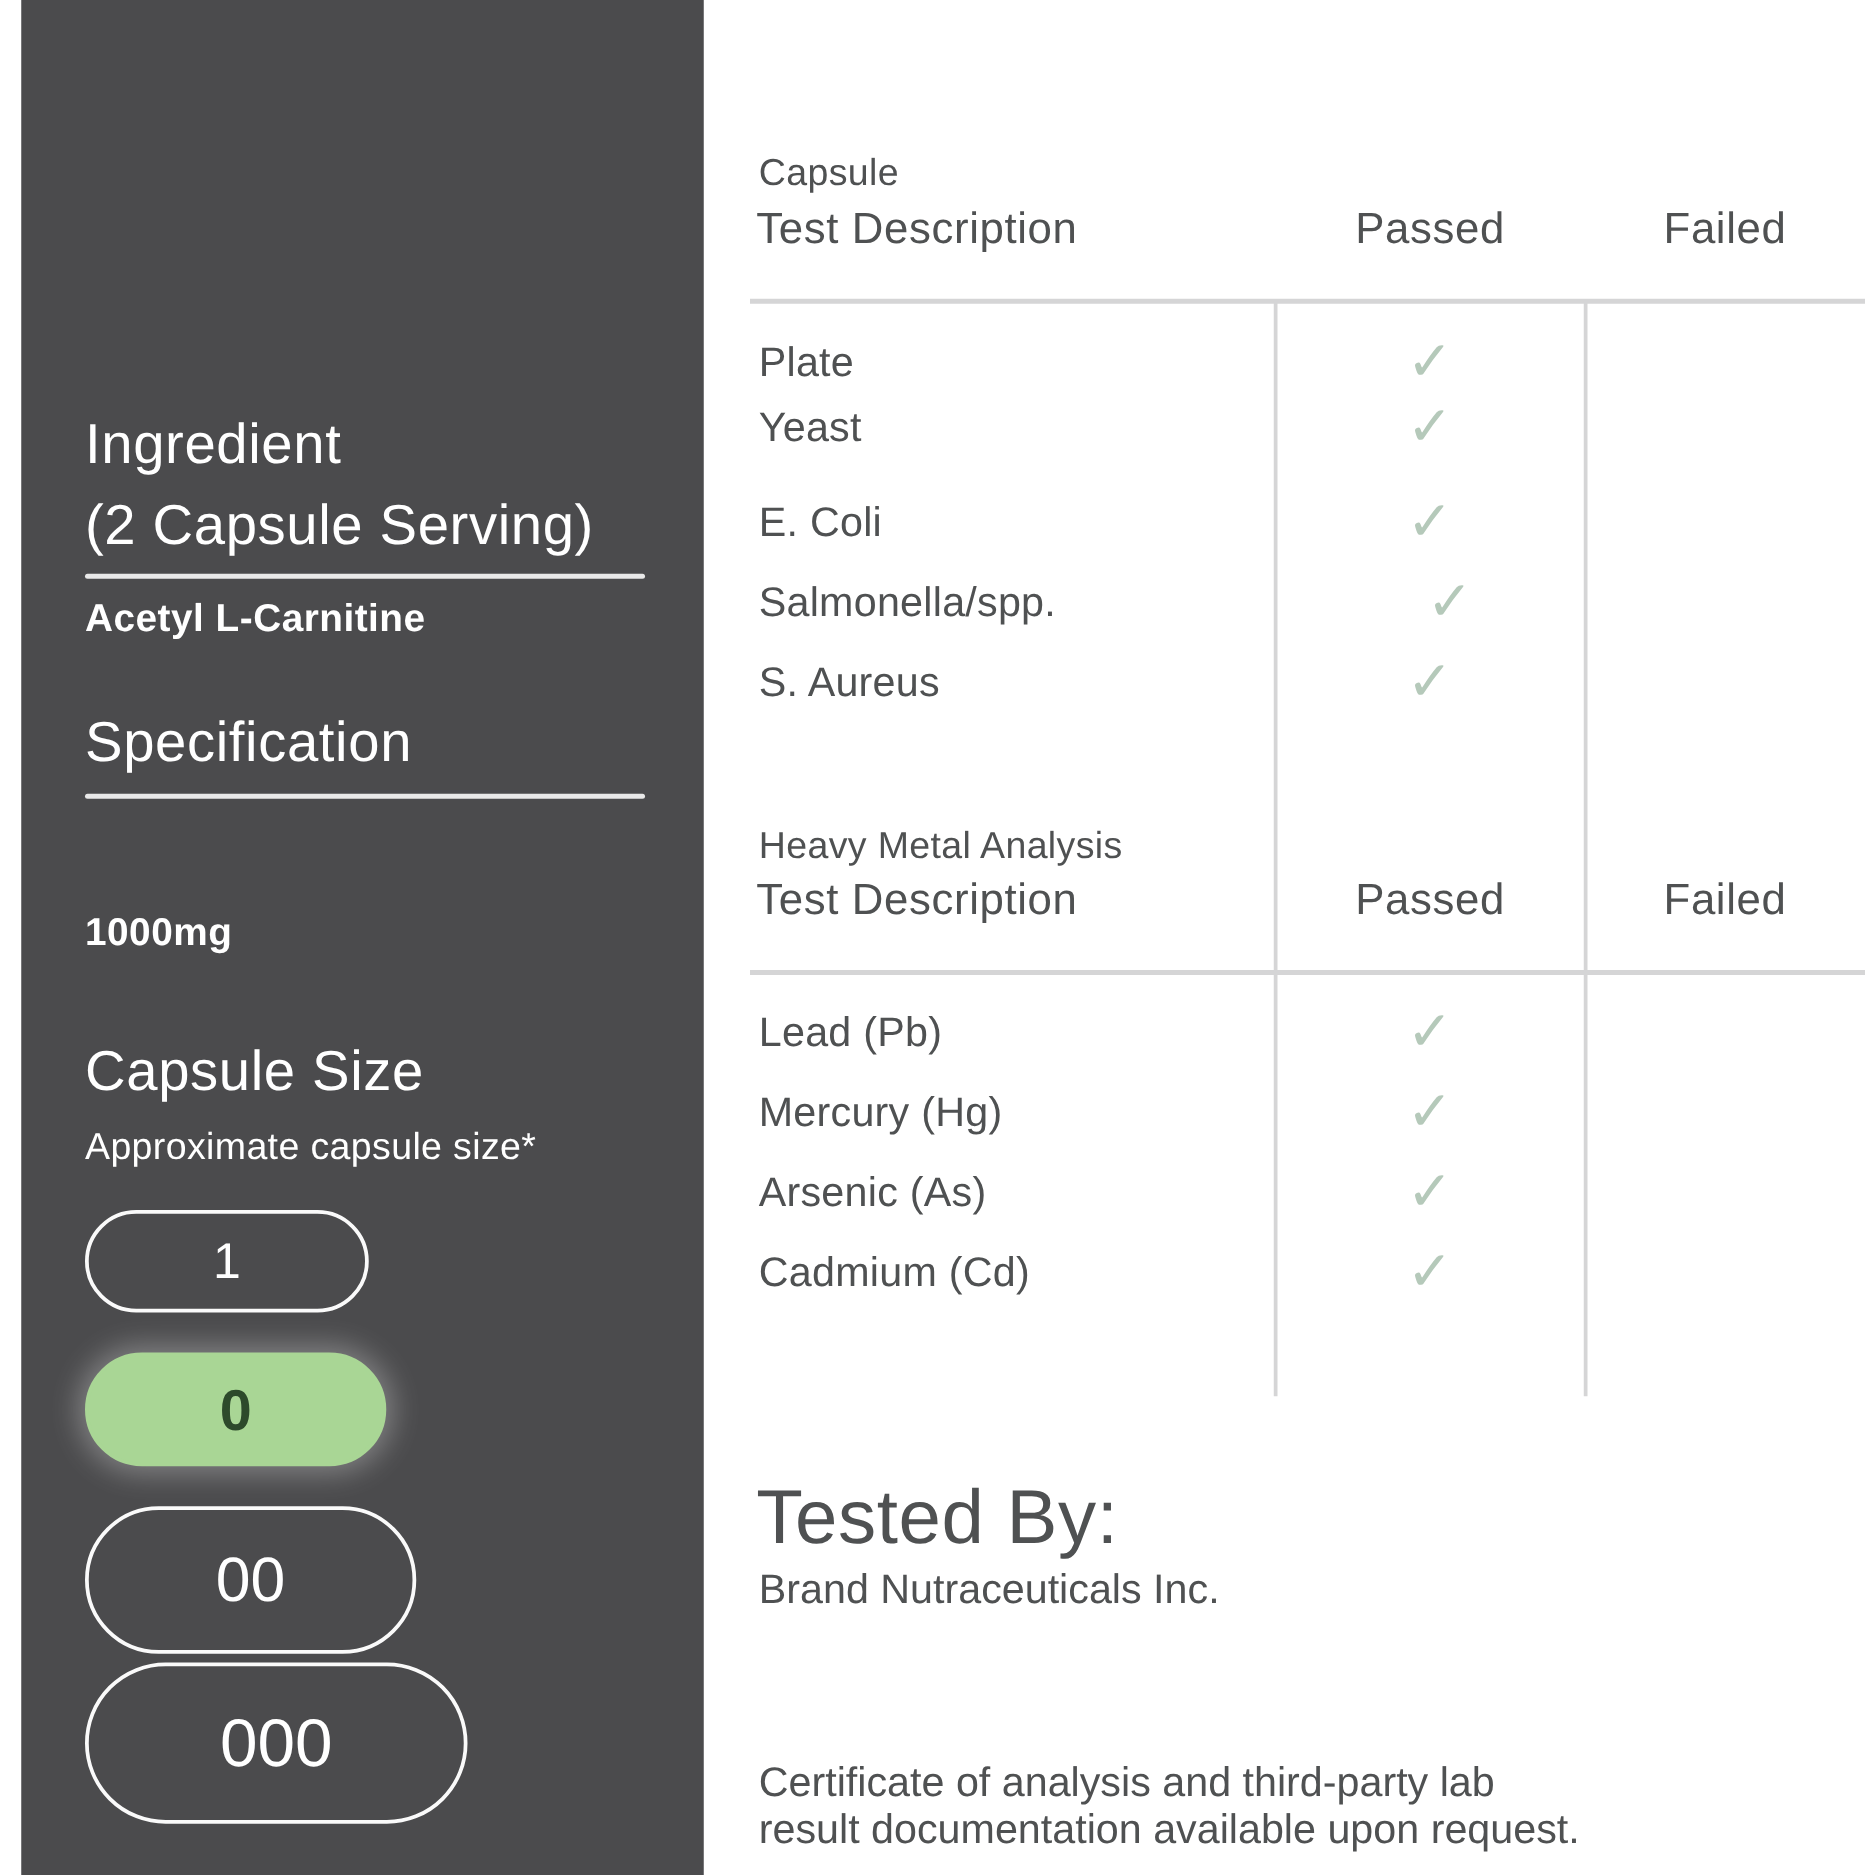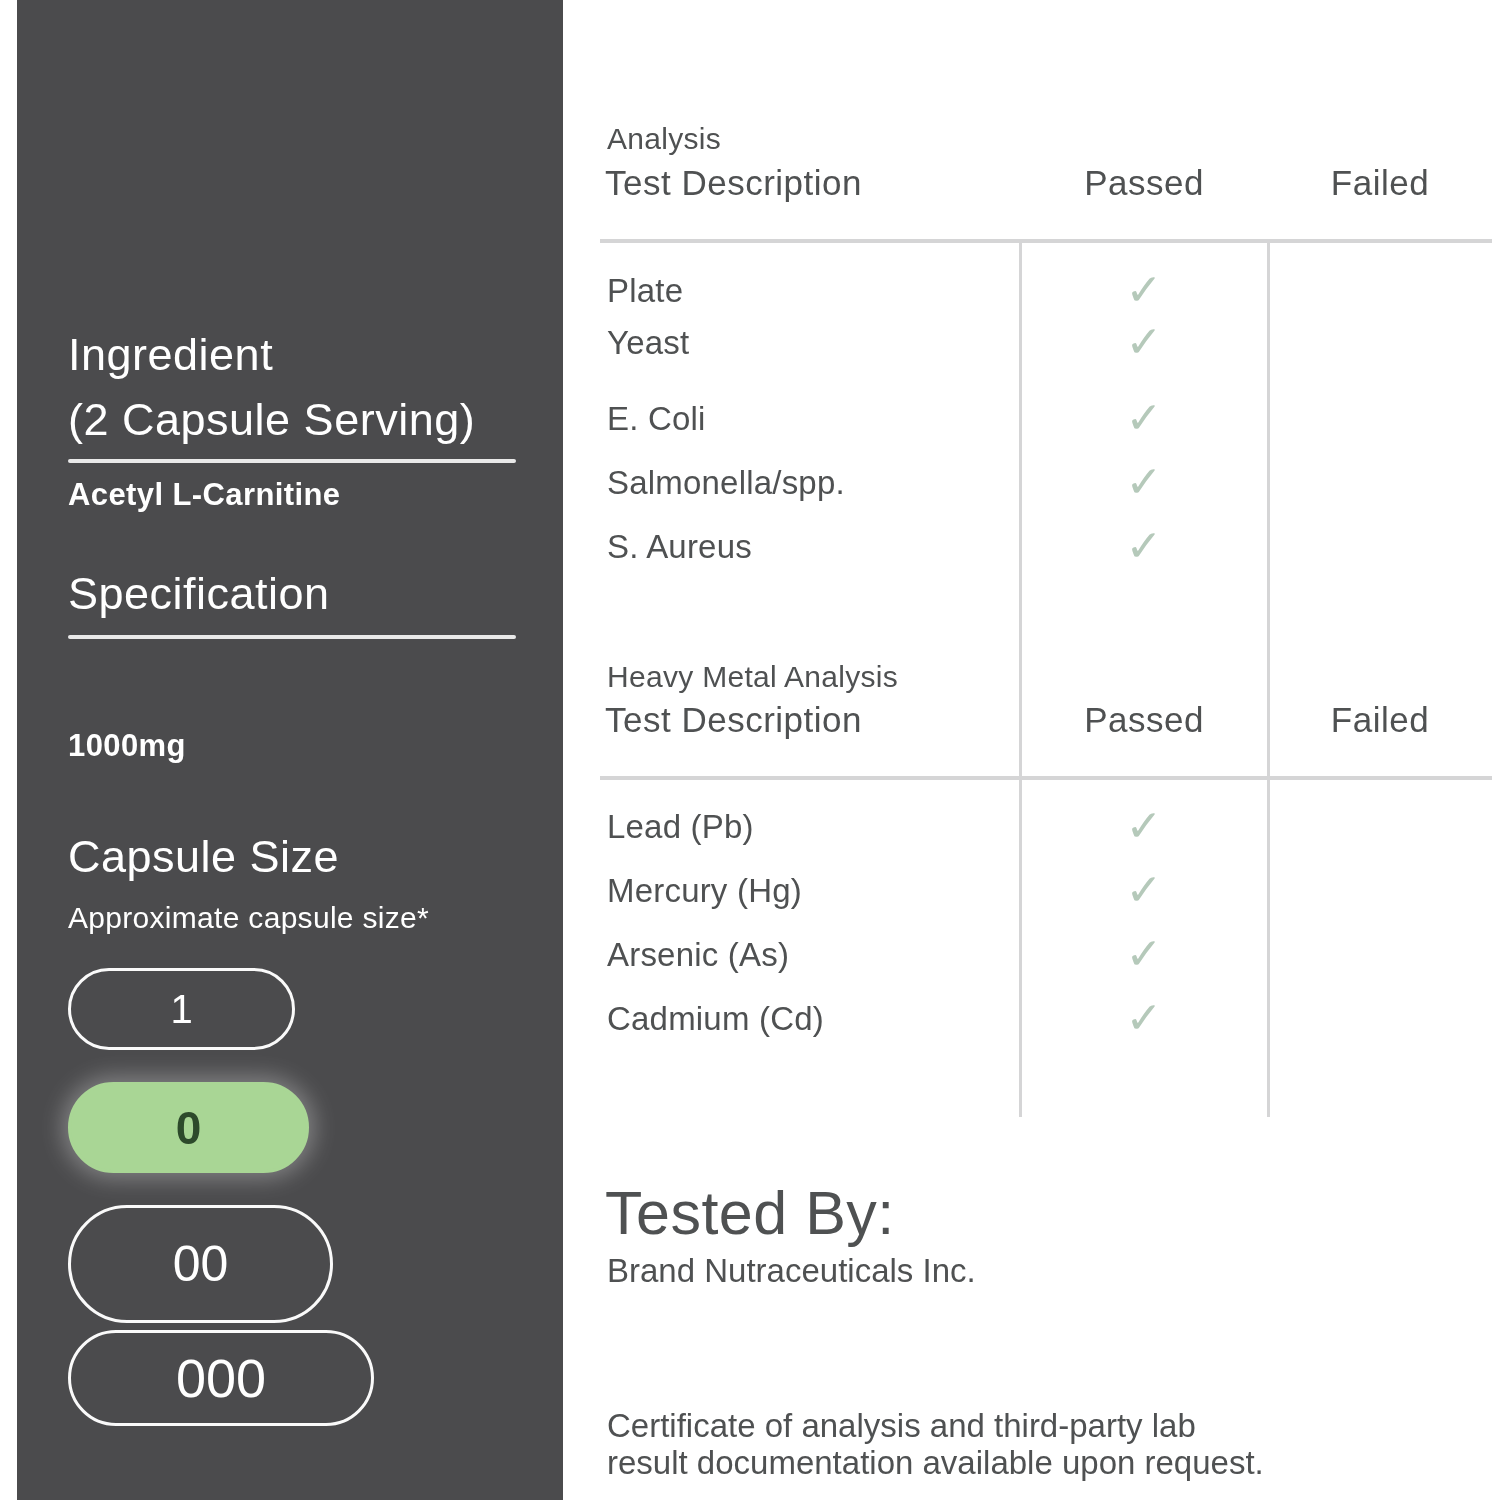--- a/index.html
+++ b/index.html
@@ -39,21 +39,21 @@
   .pill{
     position:absolute;left:51px;
     display:flex;align-items:center;justify-content:center;
     border:3px solid #fafafa;border-radius:999px;
     color:var(--sidebar_text);background:transparent;
     font-family:"Liberation Sans", sans-serif;font-weight:400;
   }
   .pill-0{top:968px;width:227px;height:82px;font-size:40px;}
   .pill-1{top:1082px;width:241px;height:91px;font-size:46px;}
   .pill-2{top:1205px;width:265px;height:118px;font-size:50px;}
-  .pill-3{top:1330px;width:306px;height:96px;font-size:54px;}
+  .pill-3{top:1330px;width:306px;height:129px;font-size:54px;}
   .pill.selected{
     background:var(--selected_bg);
     color:var(--selected_text);
     border-color:var(--selected_bg);
     font-weight:600;
     box-shadow:0 0 22px 6px rgba(255,255,255,0.30);
   }
 
   
   .rp{color:var(--panel_text);}
@@ -77,21 +77,21 @@
 
   .trow{position:absolute;left:600px;width:892px;display:grid;grid-template-columns:420px 248px 224px;align-items:center;}
   .td{font-size:33px;color:var(--panel_text);letter-spacing:0.2px;}
   .td.desc{padding-left:7px;}
   .td.pass,.td.fail{text-align:center;}
   .check{
     font-family:"DejaVu Sans", sans-serif;
     font-size:44px;font-weight:700;color:var(--check);line-height:1;
   }
   
-  .t1-r0{top:268px;}.t1-r1{top:320px;}.t1-r2{top:396px;}.t1-r3{top:460px;}.t1-r4{top:524px;}
+  .t1-r0{top:268px;}.t1-r1{top:320px;}.t1-r2{top:396px;}.t1-r3{top:460px;gap:16px;}.t1-r4{top:524px;}
   
   .t2-r0{top:804px;}.t2-r1{top:868px;}.t2-r2{top:932px;}.t2-r3{top:996px;}
 
   .tested-heading{position:absolute;left:605px;top:1178px;font-size:61px;font-weight:500;letter-spacing:0.5px;color:var(--panel_text);}
   .tested-value{position:absolute;left:607px;top:1252px;font-size:33px;color:var(--panel_text);}
   .footer{position:absolute;left:607px;top:1408px;font-size:33px;line-height:1.12;color:var(--panel_text);}
   .footer span{display:block;}
 </style>
 </head>
 <body>
@@ -115,21 +115,21 @@
     <div class="abs capsule-subheading">Approximate capsule size*</div>
 
     <button class="pill pill-0">1</button>
     <button class="pill pill-1 selected">0</button>
     <button class="pill pill-2">00</button>
     <button class="pill pill-3">000</button>
   </aside>
 
   <main class="rp">
 
-    <div class="section-label lbl-analysis">Analysis</div>
+    <div class="section-label lbl-analysis">Capsule</div>
     <div class="thead thead-1">
       <div class="th c1">Test Description</div>
       <div class="th c2">Passed</div>
       <div class="th c3">Failed</div>
     </div>
     <div class="hline hline-1"></div>
     <div class="vline vline-1"></div>
     <div class="vline vline-2"></div>
 
     <div class="trow t1-r0">

